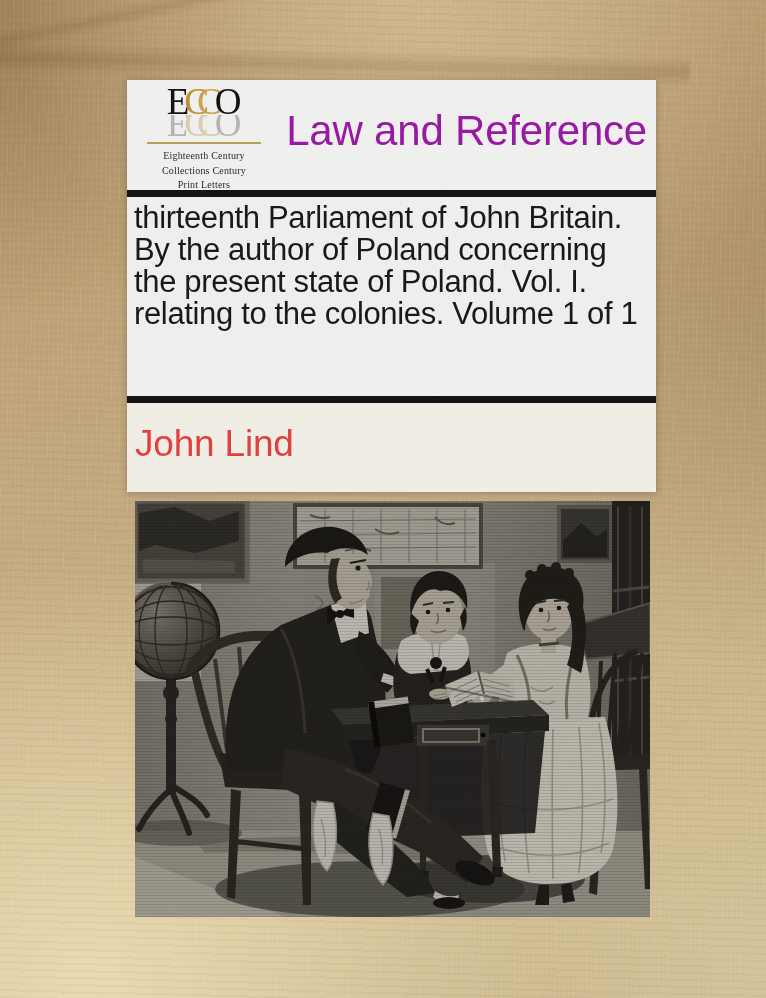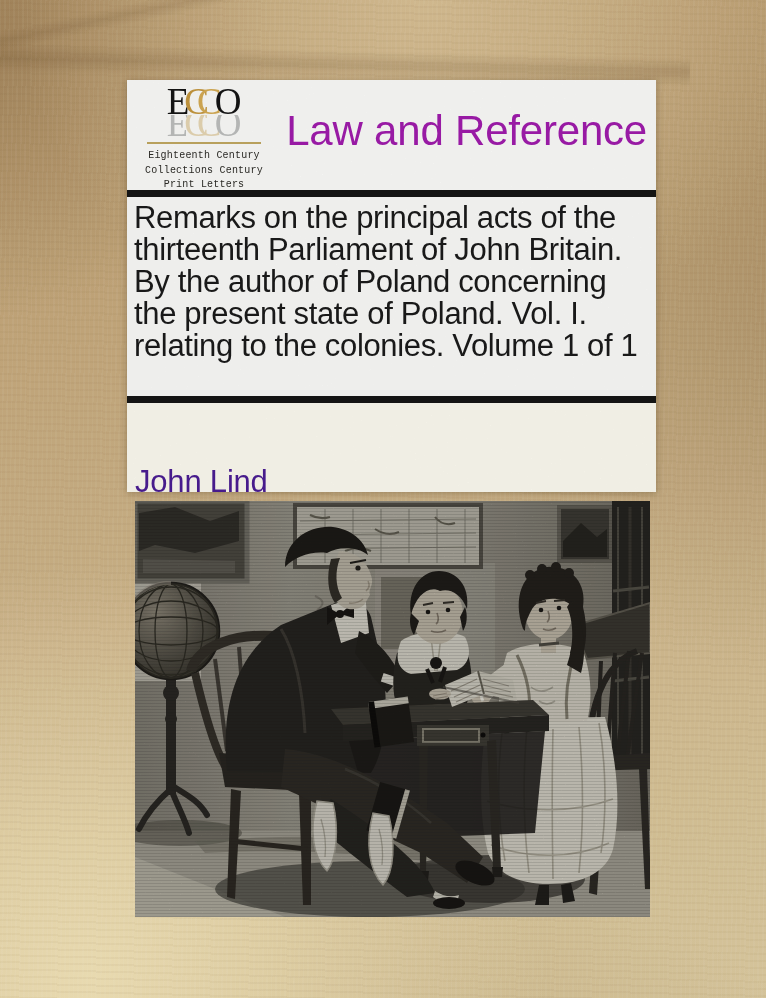--- a/index.html
+++ b/index.html
@@ -53,40 +53,40 @@
   .logo-word .lg{color:#c89a3f;}
   .logo-word .c1{margin-left:-5px;}
   .logo-word .c2{margin-left:-12px;color:#d8ae55;}
   .logo-word .lo{margin-left:-7px;}
   .logo-mirror-clip{height:24px;overflow:hidden;}
   .logo-mirror-clip .logo-word{transform:scaleY(-1) translateY(5px);opacity:.6;}
   .logo-mirror-clip .lk{color:#979a99;}
   .logo-mirror-clip .lg,.logo-mirror-clip .c2{color:#dcc188;}
   .logo-rule{height:2px;background:#c4aa62;margin:3px 2px 5px 2px;}
   .logo-tagline{
-    font-family:Liberation Mono, monospace;font-size:10px;line-height:14.5px;
+    font-family:Liberation Serif, serif;font-size:10px;line-height:14.5px;
     color:#2e2d28;letter-spacing:.2px;white-space:nowrap;
   }
   .category{
     position:absolute;right:9px;top:27px;font-size:42px;color:#a21caf;
     letter-spacing:-0.2px;white-space:nowrap;
   }
   .bar{height:7px;background:#161616;}
   .title-block{
     height:199px;box-sizing:border-box;background:#fdfdfb;
     padding:5px 0 0 7px;
   }
   .title-line{
     font-size:31px;line-height:32px;color:#1b1b1b;letter-spacing:-0.35px;white-space:nowrap;
   }
   .author-block{
     height:89px;box-sizing:border-box;background:#fffdf3;
     padding:20px 0 0 8px;
   }
-  .author-name{font-size:31px;color:#4c1d95;letter-spacing:-0.2px;white-space:nowrap;margin-top:41px;}
+  .author-name{font-size:37px;color:#ef4444;letter-spacing:-0.2px;white-space:nowrap;}
 
   
   .illustration{position:absolute;left:135px;top:501px;width:515px;height:416px;}
   .illustration svg{display:block;}
 </style>
 </head>
 <body>
 
 <div class="fabric"></div>
 <div class="streaks"></div>
@@ -104,21 +104,20 @@
       <div class="logo-tagline">Eighteenth Century</div>
       <div class="logo-tagline">Collections Century</div>
       <div class="logo-tagline">Print Letters</div>
     </div>
     <div class="category">Law and Reference</div>
   </div>
 
   <div class="bar"></div>
 
   <div class="title-block">
-    <div class="title-line">Remarks on the principal acts of the</div>
     <div class="title-line">thirteenth Parliament of John Britain.</div>
     <div class="title-line">By the author of Poland concerning</div>
     <div class="title-line">the present state of Poland. Vol. I.</div>
     <div class="title-line">relating to the colonies. Volume 1 of 1</div>
   </div>
 
   <div class="bar"></div>
 
   <div class="author-block">
     <div class="author-name">John Lind</div>

